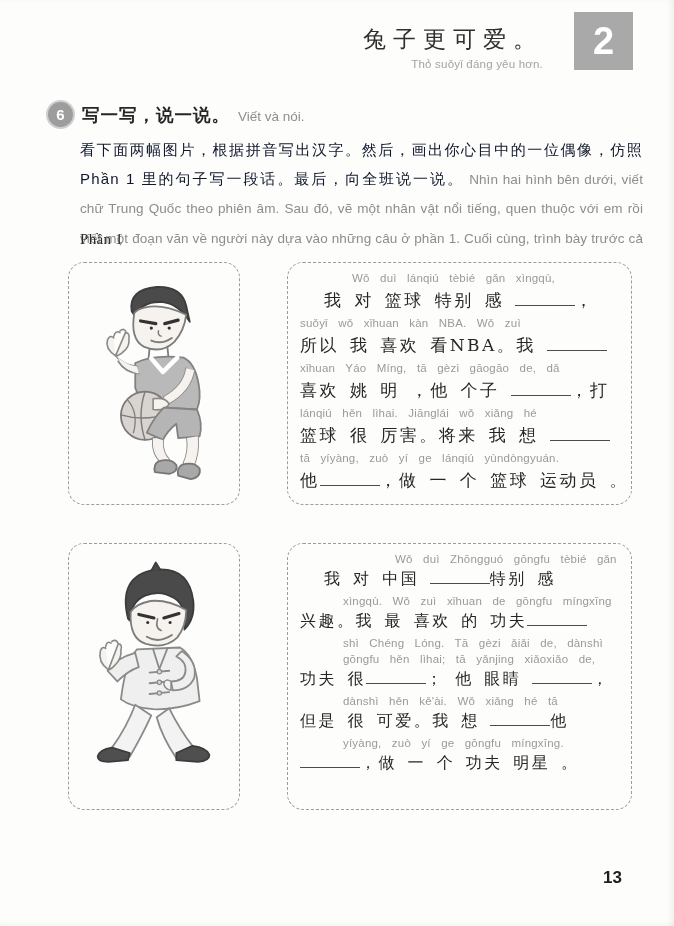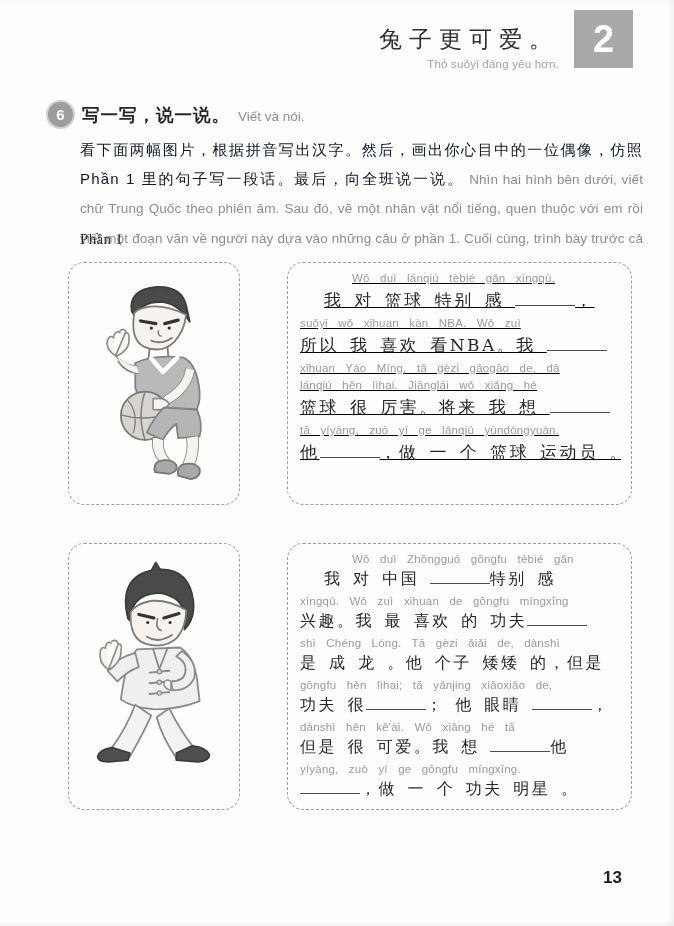--- a/index.html
+++ b/index.html
@@ -2,21 +2,21 @@
 <html><head>
 <meta charset="utf-8">
 <style>
   html,body{margin:0;padding:0;background:#e9e9e9;}
   .page{
     position:relative;width:674px;height:926px;background:#fdfdfc;
     font-family:"Liberation Sans","DejaVu Sans",sans-serif;overflow:hidden;
     box-shadow:inset -6px 0 10px -6px rgba(0,0,0,.10), inset 0 -4px 8px -5px rgba(0,0,0,.06);
   }
   
-  .header-row{position:absolute;top:8px;right:41px;display:flex;align-items:center;}
+  .header-row{position:absolute;top:8px;right:41px;display:flex;align-items:flex-end;gap:16px;}
   .lesson-titles{text-align:right;margin-top:16px;margin-right:15px;}
   .lesson-title-zh{
     font-family:"DejaVu Serif","Liberation Serif",serif;
     font-size:23px;color:#2e2e2e;letter-spacing:7px;white-space:nowrap;
   }
   .lesson-title-vi{font-size:11.5px;color:#a3a3a3;margin-top:3px;letter-spacing:.2px;}
   .unit-badge{
     width:59px;height:58px;background:#a9a9a9;color:#fff;
     display:flex;align-items:center;justify-content:center;
     font-size:38px;font-weight:bold;
@@ -43,32 +43,32 @@
   .row-1{top:262px;}
   .row-2{top:543px;}
   .image-box{
     width:172px;border:1.6px dashed #9c9c9c;border-radius:16px;background:#fdfdfc;
     display:flex;align-items:center;justify-content:center;box-sizing:border-box;flex:0 0 auto;
   }
   .text-box{
     width:345px;border:1.6px dashed #9c9c9c;border-radius:16px;background:#fdfdfc;
     margin-left:47px;box-sizing:border-box;padding:9px 10px 4px 12px;flex:0 0 auto;
   }
-  .row-1 .image-box,.row-1 .text-box{height:243px;text-decoration:underline;}
+  .row-1 .image-box,.row-1 .text-box{height:243px;}
   .row-2 .image-box,.row-2 .text-box{height:267px;}
   .pinyin-line{
     font-size:11.5px;color:#9a9a9a;letter-spacing:.2px;word-spacing:7px;
     height:17px;white-space:nowrap;overflow:hidden;
   }
   .hanzi-line{
     font-family:"DejaVu Serif","Liberation Serif",serif;
     font-size:17px;color:#262626;letter-spacing:2.5px;word-spacing:3px;
     height:28px;white-space:nowrap;overflow:hidden;
   }
-  .tb2 .pinyin-line{height:16px;}
+  .tb2 .pinyin-line{height:16px;margin-left:43px;}
   .tb2 .hanzi-line{font-size:16px;height:26px;}
   .pindent{padding-left:52px;}
   .hindent{padding-left:24px;}
   .blank{
     display:inline-block;height:13px;border-bottom:1.6px solid #4c4c4c;
     vertical-align:baseline;
   }
   
   .page-number{position:absolute;top:868px;right:52px;font-size:17px;font-weight:bold;color:#1e1e1e;}
   svg{display:block;}
@@ -146,20 +146,21 @@
           <path d="M116,208 Q130,204 136,212 Q138,222 126,224 L112,220 Q110,212 116,208 Z" fill="#a8a8a8" stroke="#767676"></path>
         </g>
       </svg>
     </div>
     <div class="text-box tb1">
         <div class="pinyin-line pindent">Wǒ duì lánqiú tèbié gǎn xìngqù,</div>
         <div class="hanzi-line hindent"><span>我 对 篮球 特别 感 </span><span class="blank" style="width: 60px;"></span><span>，</span></div>
         <div class="pinyin-line">suǒyǐ wǒ xǐhuan kàn NBA.  Wǒ  zuì</div>
         <div class="hanzi-line"><span>所以 我 喜欢 看NBA。我 </span><span class="blank" style="width: 60px;"></span></div>
         <div class="pinyin-line">xǐhuan Yáo Míng, tā gèzi gāogāo de, dǎ</div>
+        <div class="hanzi-line"><span>喜欢 姚 明 ，他 个子 </span><span class="blank" style="width: 60px;"></span><span>，打</span></div>
         <div class="pinyin-line">lánqiú hěn lìhai.  Jiānglái wǒ xiǎng hé</div>
         <div class="hanzi-line"><span>篮球 很 厉害。将来 我 想 </span><span class="blank" style="width: 60px;"></span></div>
         <div class="pinyin-line">tā  yíyàng,  zuò yí ge lánqiú yùndòngyuán.</div>
         <div class="hanzi-line"><span>他</span><span class="blank" style="width: 60px;"></span><span>，做 一 个 篮球 运动员 。</span></div>
       </div>
   </div>
 
   <div class="section-row row-2">
     <div class="image-box">
       <svg width="152" height="238" viewBox="0 0 170 262">
@@ -196,21 +197,20 @@
           <path d="M128,208 Q144,210 147,218 Q147,225 134,226 L110,224 L110,216 Z" fill="#4f4f4f" stroke="#3c3c3c"></path>
         </g>
       </svg>
     </div>
     <div class="text-box tb2">
         <div class="pinyin-line pindent">Wǒ duì Zhōngguó gōngfu tèbié gǎn</div>
         <div class="hanzi-line hindent"><span>我 对 中国 </span><span class="blank" style="width: 60px;"></span><span>特别 感</span></div>
         <div class="pinyin-line">xìngqù.  Wǒ zuì xǐhuan de gōngfu míngxīng</div>
         <div class="hanzi-line"><span>兴趣。我 最 喜欢 的 功夫</span><span class="blank" style="width: 60px;"></span></div>
         <div class="pinyin-line">shì Chéng Lóng.  Tā gèzi ǎiǎi de, dànshì</div>
-        <div class="hanzi-line"><span>是 成 龙 。他 个子 矮矮 的，但是</span></div>
         <div class="pinyin-line">gōngfu hěn lìhai;  tā yǎnjing xiǎoxiǎo de,</div>
         <div class="hanzi-line"><span>功夫 很</span><span class="blank" style="width: 60px;"></span><span>； 他 眼睛 </span><span class="blank" style="width: 60px;"></span><span>，</span></div>
         <div class="pinyin-line">dànshì hěn kě'ài.  Wǒ xiǎng  hé  tā</div>
         <div class="hanzi-line"><span>但是 很 可爱。我 想 </span><span class="blank" style="width: 60px;"></span><span>他</span></div>
         <div class="pinyin-line">yíyàng,  zuò yí ge gōngfu míngxīng.</div>
         <div class="hanzi-line"><span class="blank" style="width: 60px;"></span><span>，做 一 个 功夫 明星 。</span></div>
       </div>
   </div>
 
   <div class="page-number">13</div>

